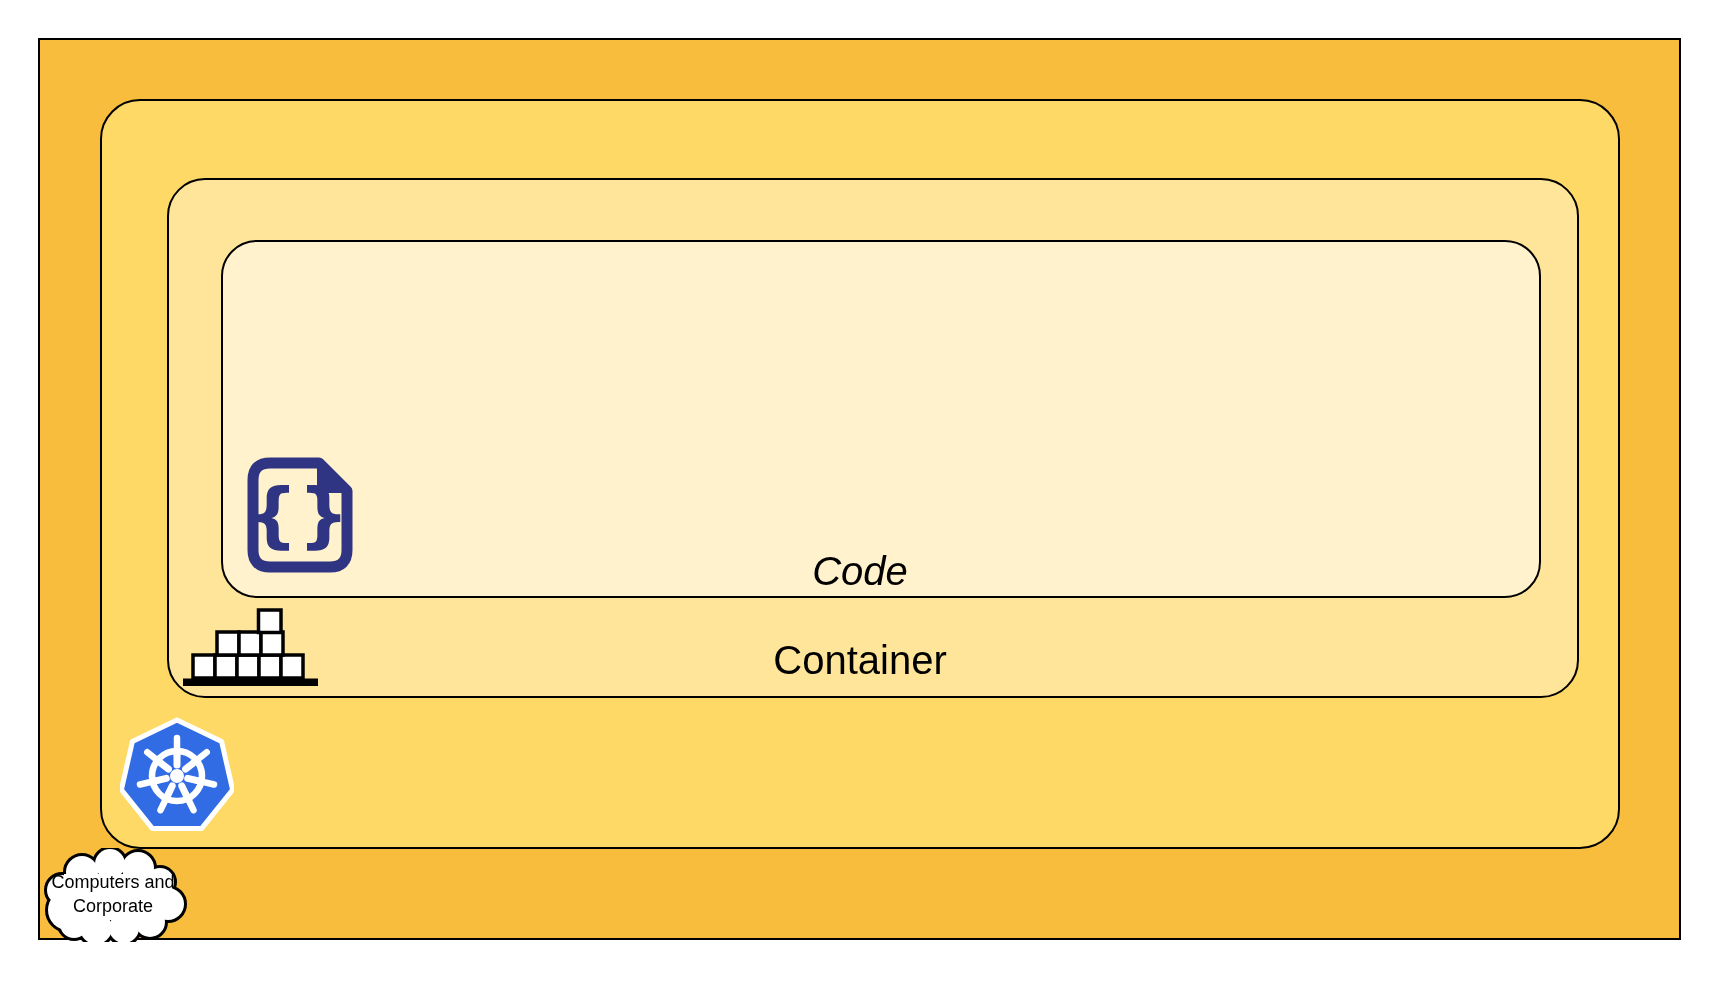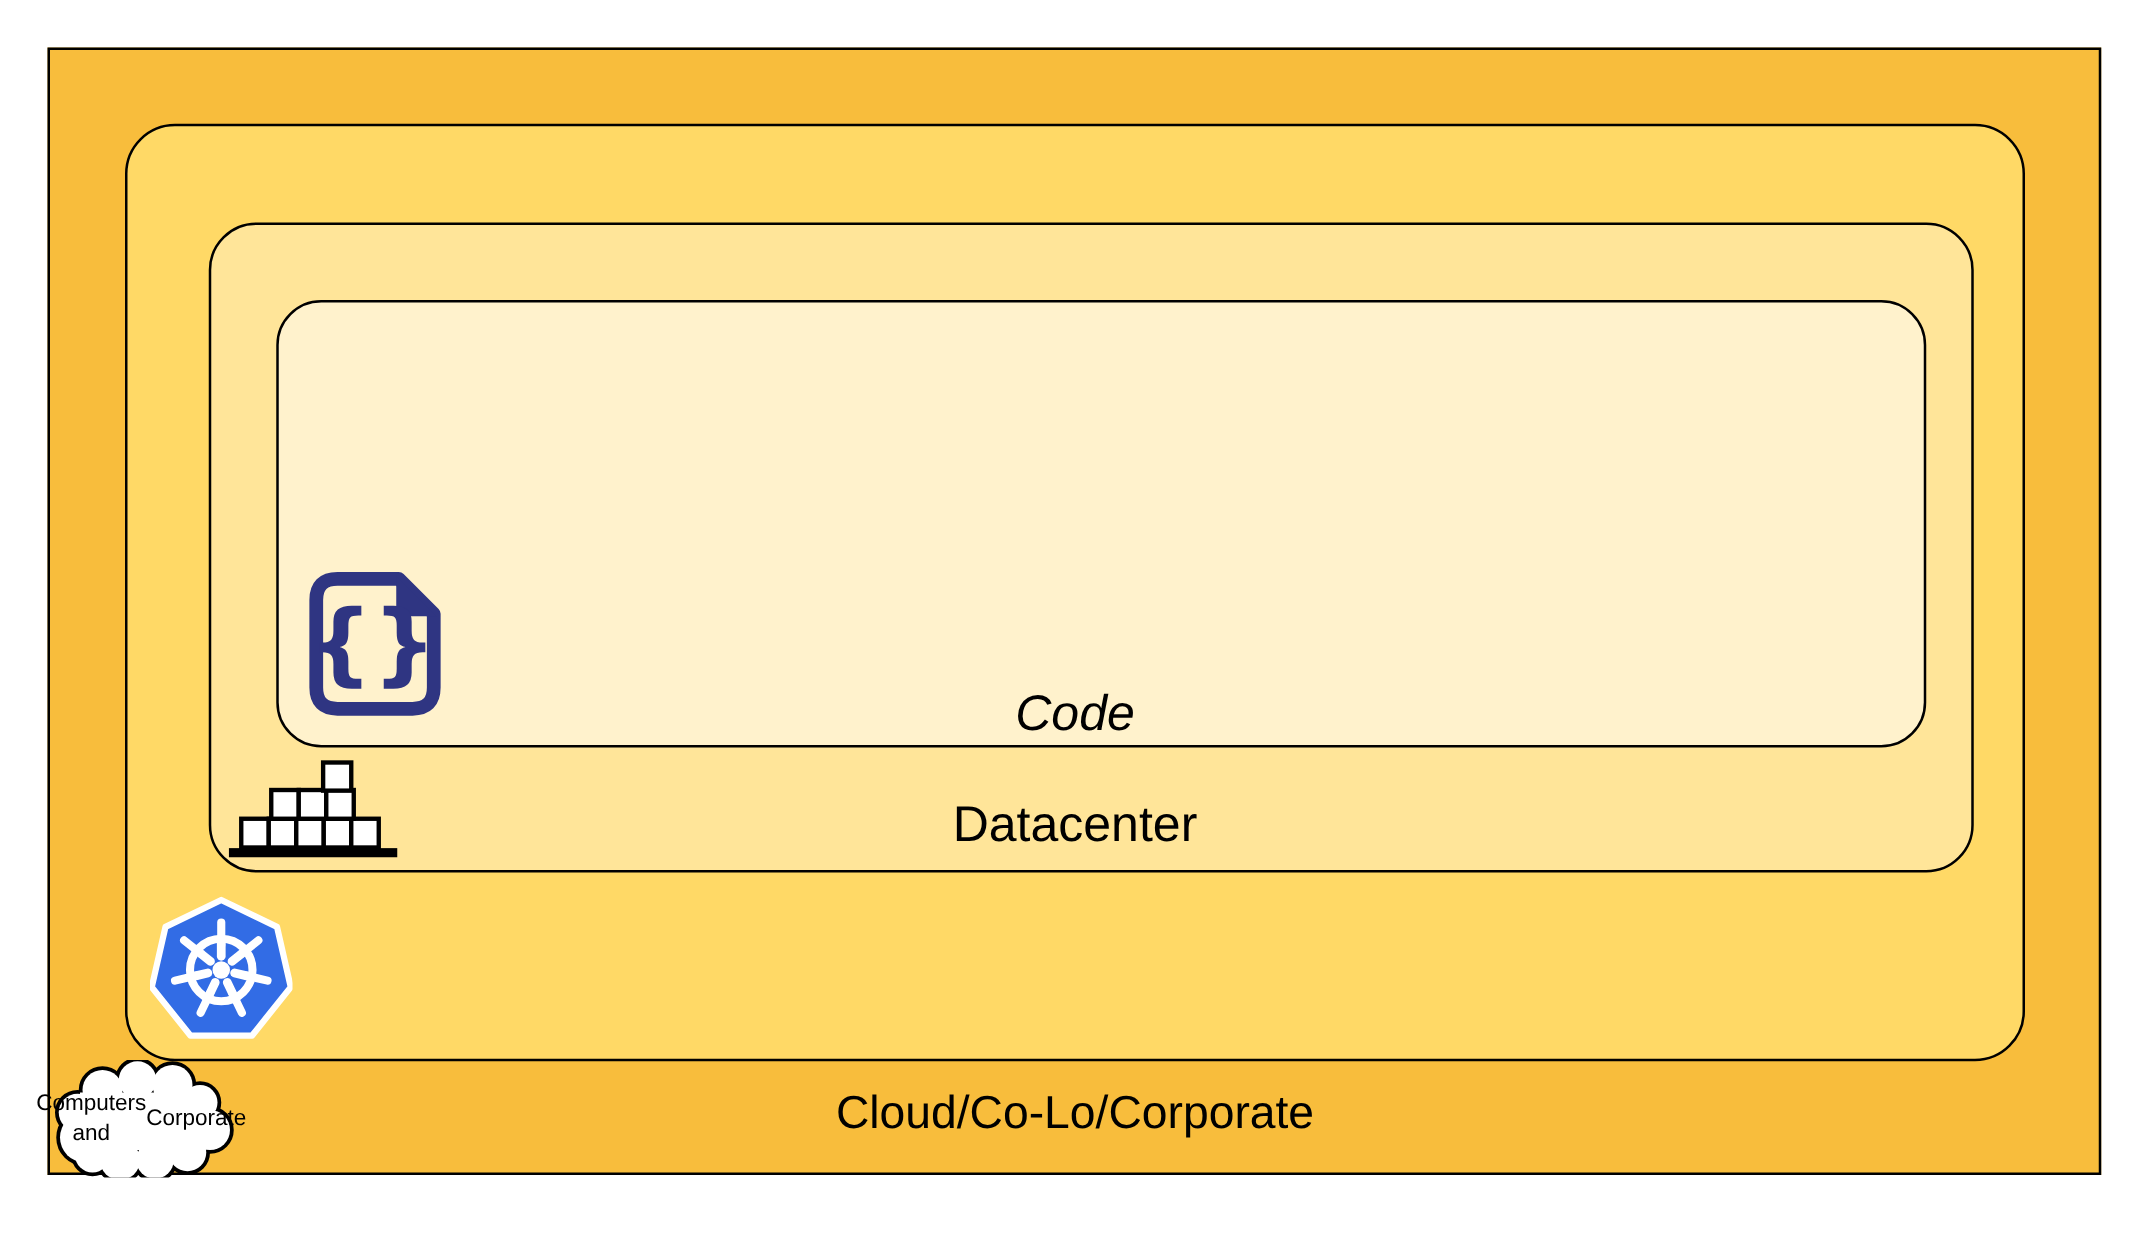--- a/index.html
+++ b/index.html
@@ -21,21 +21,21 @@
 
   .icon{position:absolute;}
   .icon-code{left:240px;top:453px;}
   .icon-container{left:183px;top:608px;}
   .icon-k8s{left:120px;top:714px;}
 
   .cloud{position:absolute;left:38px;top:848px;width:150px;height:94px;}
   .cloud svg{position:absolute;left:0;top:0;}
   .cloud-text{
     position:absolute;left:0;top:0;width:150px;height:94px;
-    display:flex;flex-direction:row;align-items:center;justify-content:center;
+    display:flex;flex-direction:column;align-items:center;justify-content:center;
     font-size:18px;line-height:1.33;text-align:center;
   }
 </style>
 </head>
 <body>
 
 <div class="canvas">
 
   <div class="box box-datacenter"></div>
   <div class="box box-cluster"></div>
@@ -83,23 +83,22 @@
         <line x1="61.8" y1="71.9" x2="66.1" y2="80.9"></line>
         <line x1="52.2" y1="71.9" x2="47.9" y2="80.9"></line>
         <line x1="46.3" y1="64.4" x2="36.5" y2="66.7"></line>
         <line x1="48.4" y1="55.1" x2="40.6" y2="48.9"></line>
       </g>
     </g>
     <circle cx="57" cy="62" r="7" fill="#FFFFFF"></circle>
   </svg>
 
   <div class="lbl lbl-code">Code</div>
-  <div class="lbl lbl-container">Datacenter</div>
+  <div class="lbl lbl-container">Container</div>
   <div class="lbl lbl-datacenter">
-    <div>Cloud/Co-Lo/Corporate</div>
   </div>
 
   <div class="cloud">
     <svg width="150" height="94" viewBox="0 0 150 94">
       <g fill="#FFFFFF" stroke="#000000" stroke-width="6">
         <circle cx="30" cy="62" r="20"></circle>
         <circle cx="24" cy="42" r="15"></circle>
         <circle cx="44" cy="24" r="16"></circle>
         <circle cx="72" cy="16" r="15"></circle>
         <circle cx="100" cy="20" r="16"></circle>

